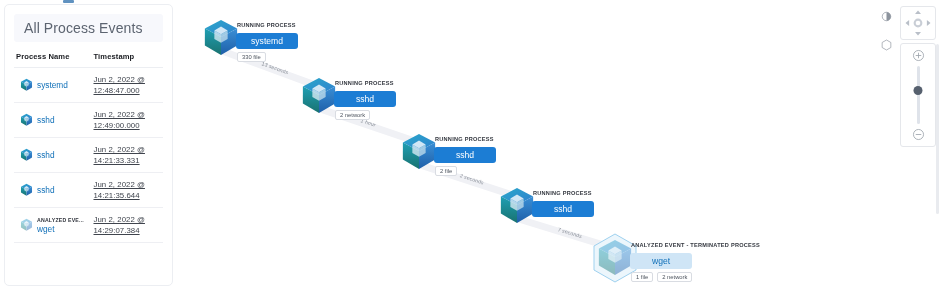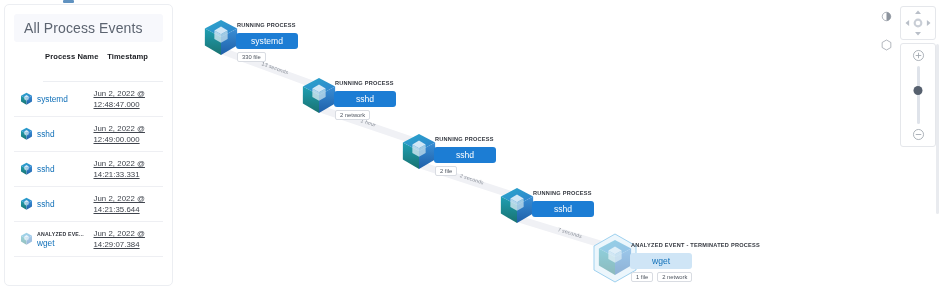--- a/index.html
+++ b/index.html
@@ -24,21 +24,21 @@
     overflow:hidden;
   }
   .panel-header {
     margin:9px 9px 0 9px; height:28px;
     background:#f7f8fc; border-radius:3px;
     display:flex; align-items:center; padding-left:10px;
   }
   .panel-header-text { font-size:14px; color:#5c6470; letter-spacing:.1px; }
 
   .table { margin:10px 9px 0 9px; }
-  .thead { display:flex; border-bottom:1px solid #eceef2; padding-bottom:20px;margin-left:29px; }
+  .thead { display:flex; border-bottom:1px solid #eceef2; padding-bottom:6px; }
   .th { font-size:7.6px; font-weight:bold; color:#1a1c21; letter-spacing:.1px; }
   .th.c1 { width:80px; padding-left:2px; }
   .th.c2 { width:70px; }
 
   .trow {
     display:flex; align-items:center;
     border-bottom:1px solid #eeeff3;
     min-height:35px; padding:5px 0;
   }
   .td { font-size:7.8px; }

